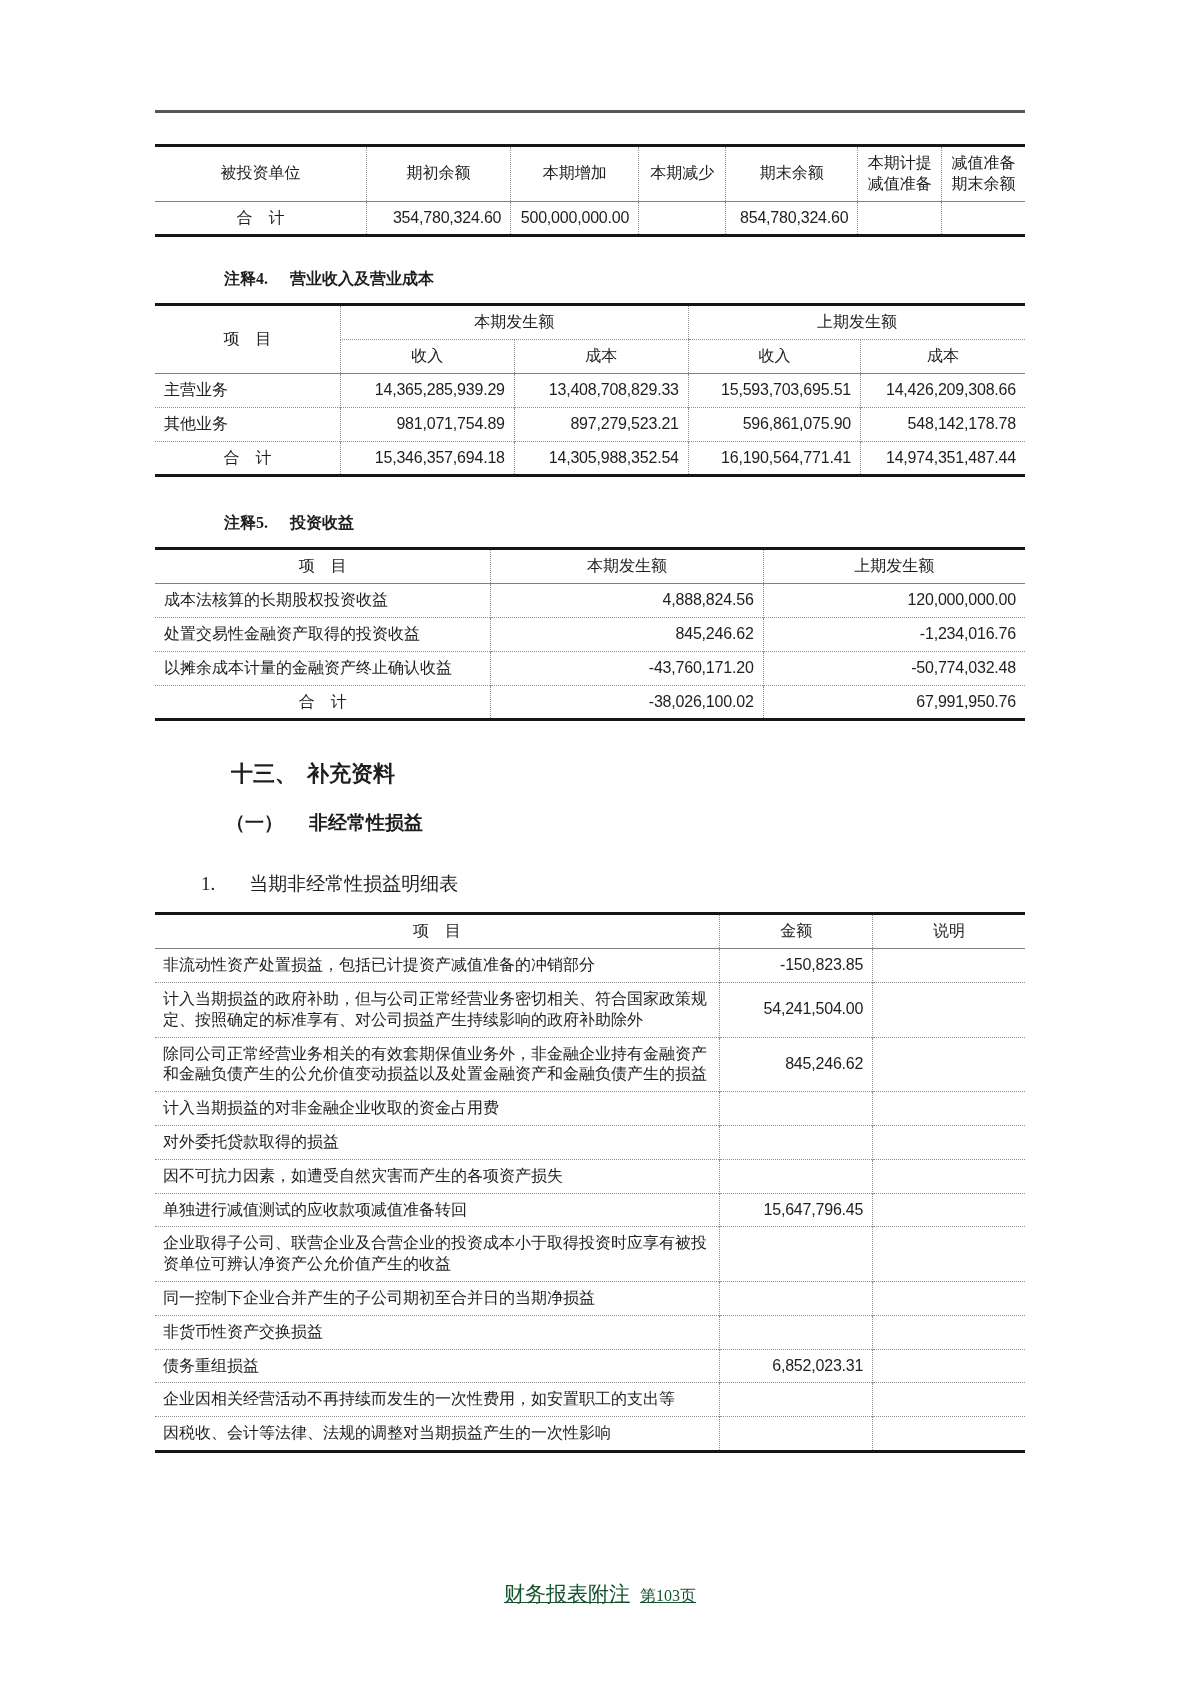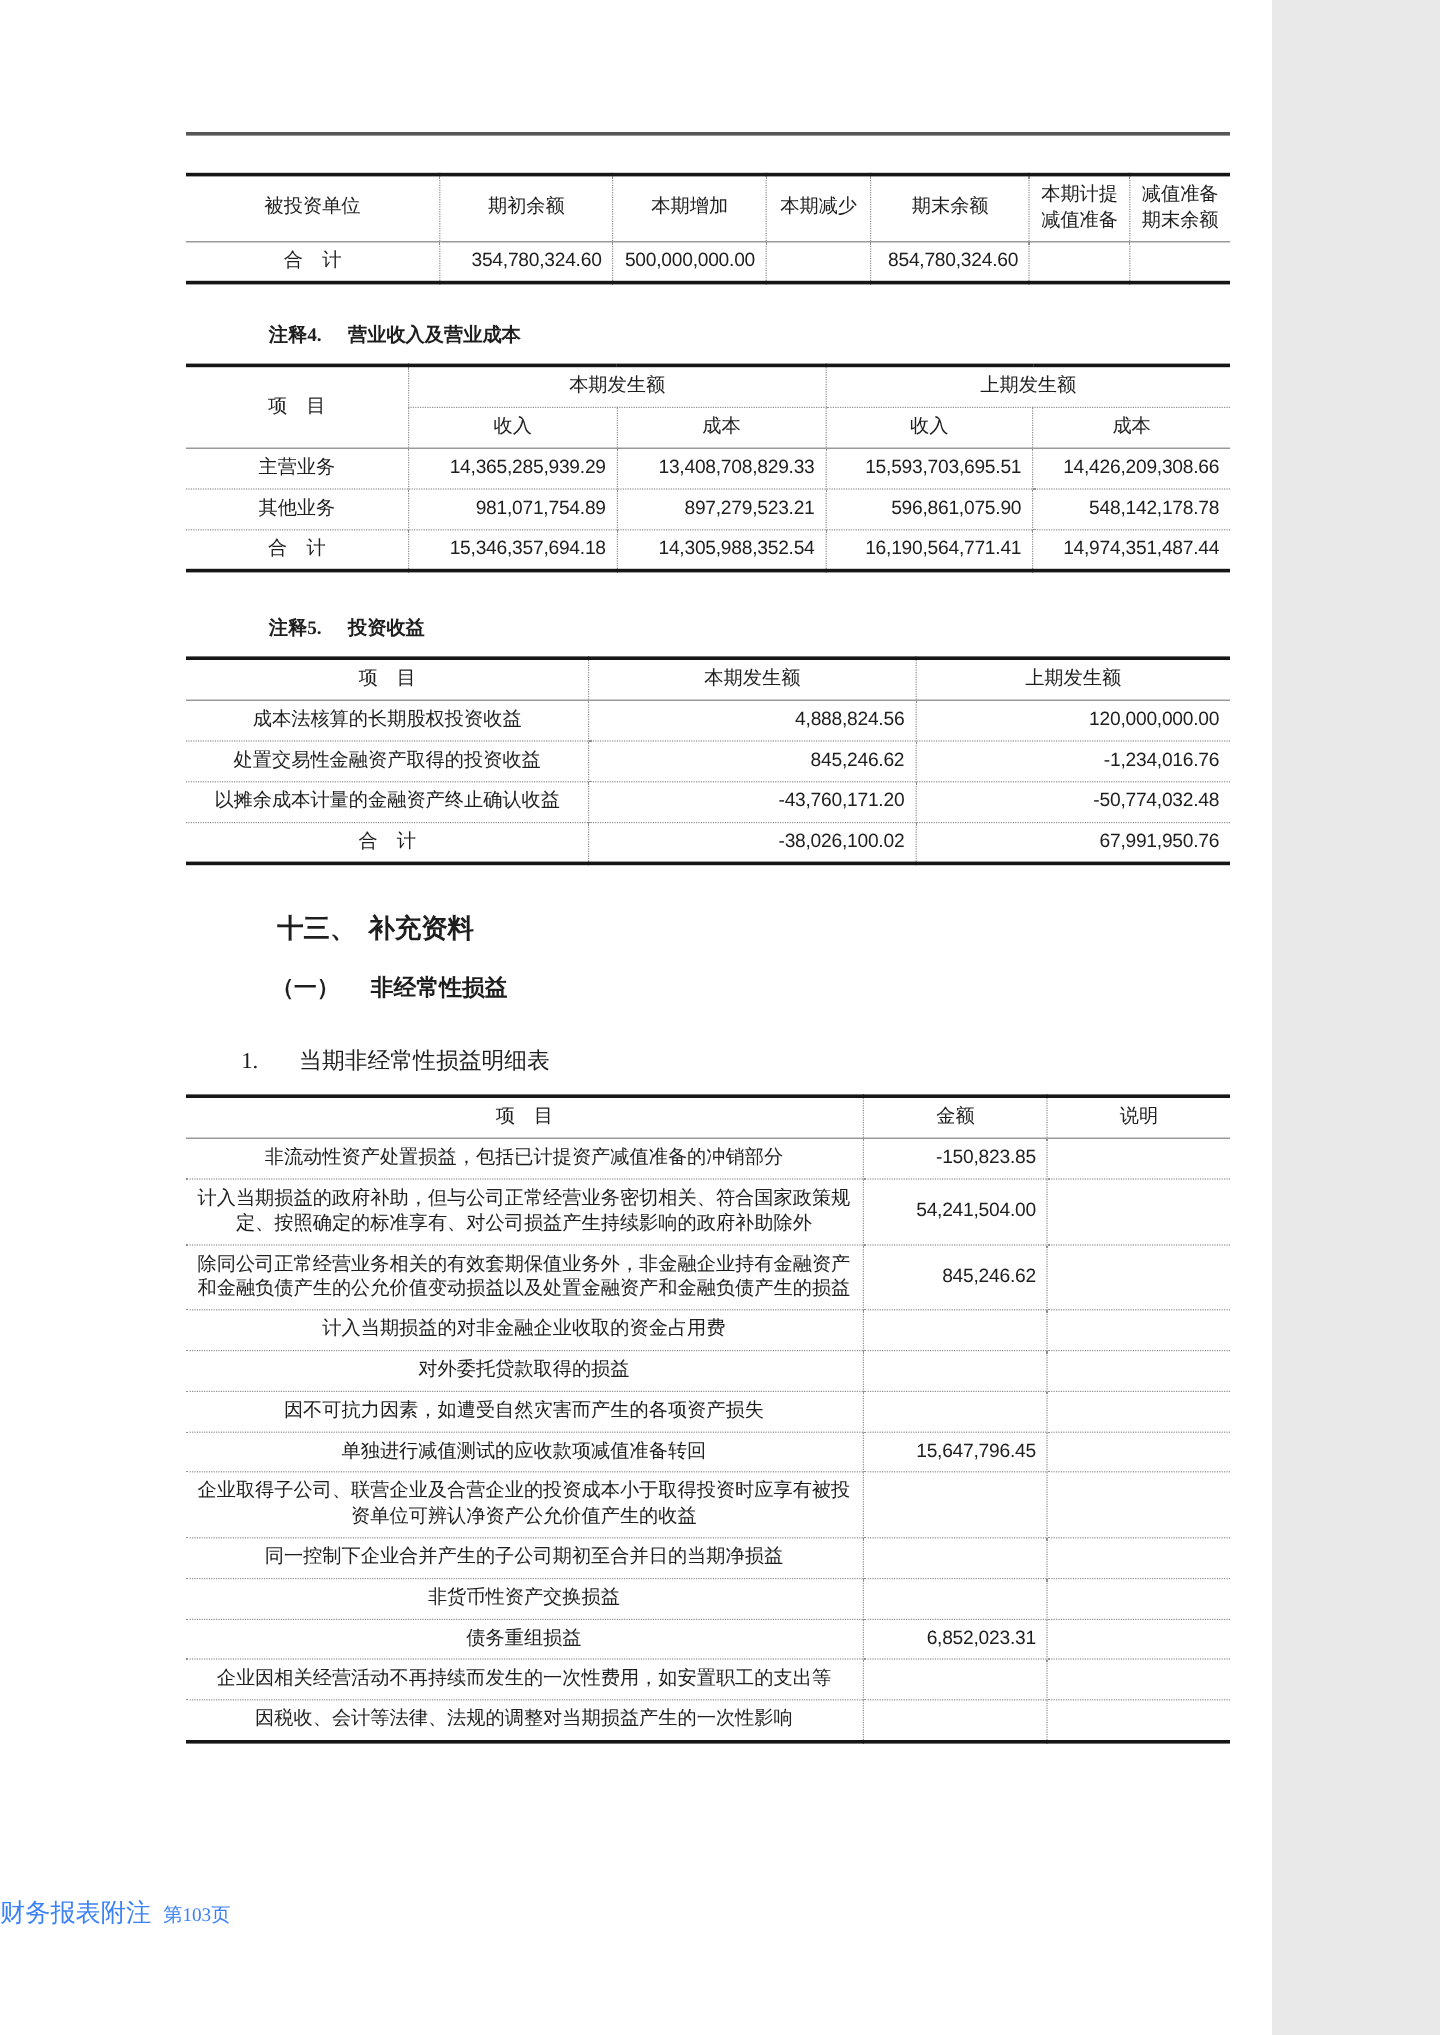--- a/index.html
+++ b/index.html
@@ -1,18 +1,18 @@
 <!DOCTYPE html>
 <html><head>
 <meta charset="utf-8">
 <style>
   html,body{margin:0;padding:0;background:#e9e9e9;}
   .page{
     position:relative;
-    width:1060px;height:1696px;
+    width:1200px;height:1696px;
     background:#ffffff;
     overflow:hidden;
     font-family:"Liberation Serif","DejaVu Serif",serif;
     color:#1e1e1e;
   }
   .content{margin-left:155px;width:870px;}
   .toprule{margin-top:110px;border-top:3px solid #565656;width:100%;}
 
   
   table.t{
@@ -22,21 +22,21 @@
   }
   table.t th{
     font-weight:normal;text-align:center;vertical-align:middle;
     padding:6px 4px;border-bottom:1px solid #808080;
   }
   table.t td{
     padding:6px 9px;vertical-align:middle;
     border-top:1px dotted #909090;
   }
   table.t th.bl, table.t td.bl{border-left:1px dotted #909090;}
-  td.item{text-align:center;}
+  td.item{text-align:left;}
   td.num{
     text-align:right;
     font-family:"Liberation Sans","DejaVu Sans",sans-serif;
     letter-spacing:-0.2px;
   }
   td.ctr{text-align:center;}
   .t2 th.grp{border-bottom:1px dotted #909090;}
 
   .t1 th{padding:5px 3px;}
   .t4 td{padding:6px 10px;}
@@ -53,21 +53,21 @@
   .h13item .gap{display:inline-block;width:34px;}
 
   .mt-t1{margin-top:31px;}
   .mt-t2{margin-top:13px;}
   .mt-t3{margin-top:13px;}
   .mt-t4{margin-top:15px;}
 
   
   .footer{
     position:absolute;left:0;bottom:88px;width:1200px;
-    color:#3b82f6;
+    text-align:center;color:#14532d;text-decoration:underline;
   }
   .footer .big{font-size:21px;}
   .footer .small{font-size:16px;margin-left:10px;}
 </style>
 </head>
 <body>
 
 <div class="page">
   <div class="content">
 

